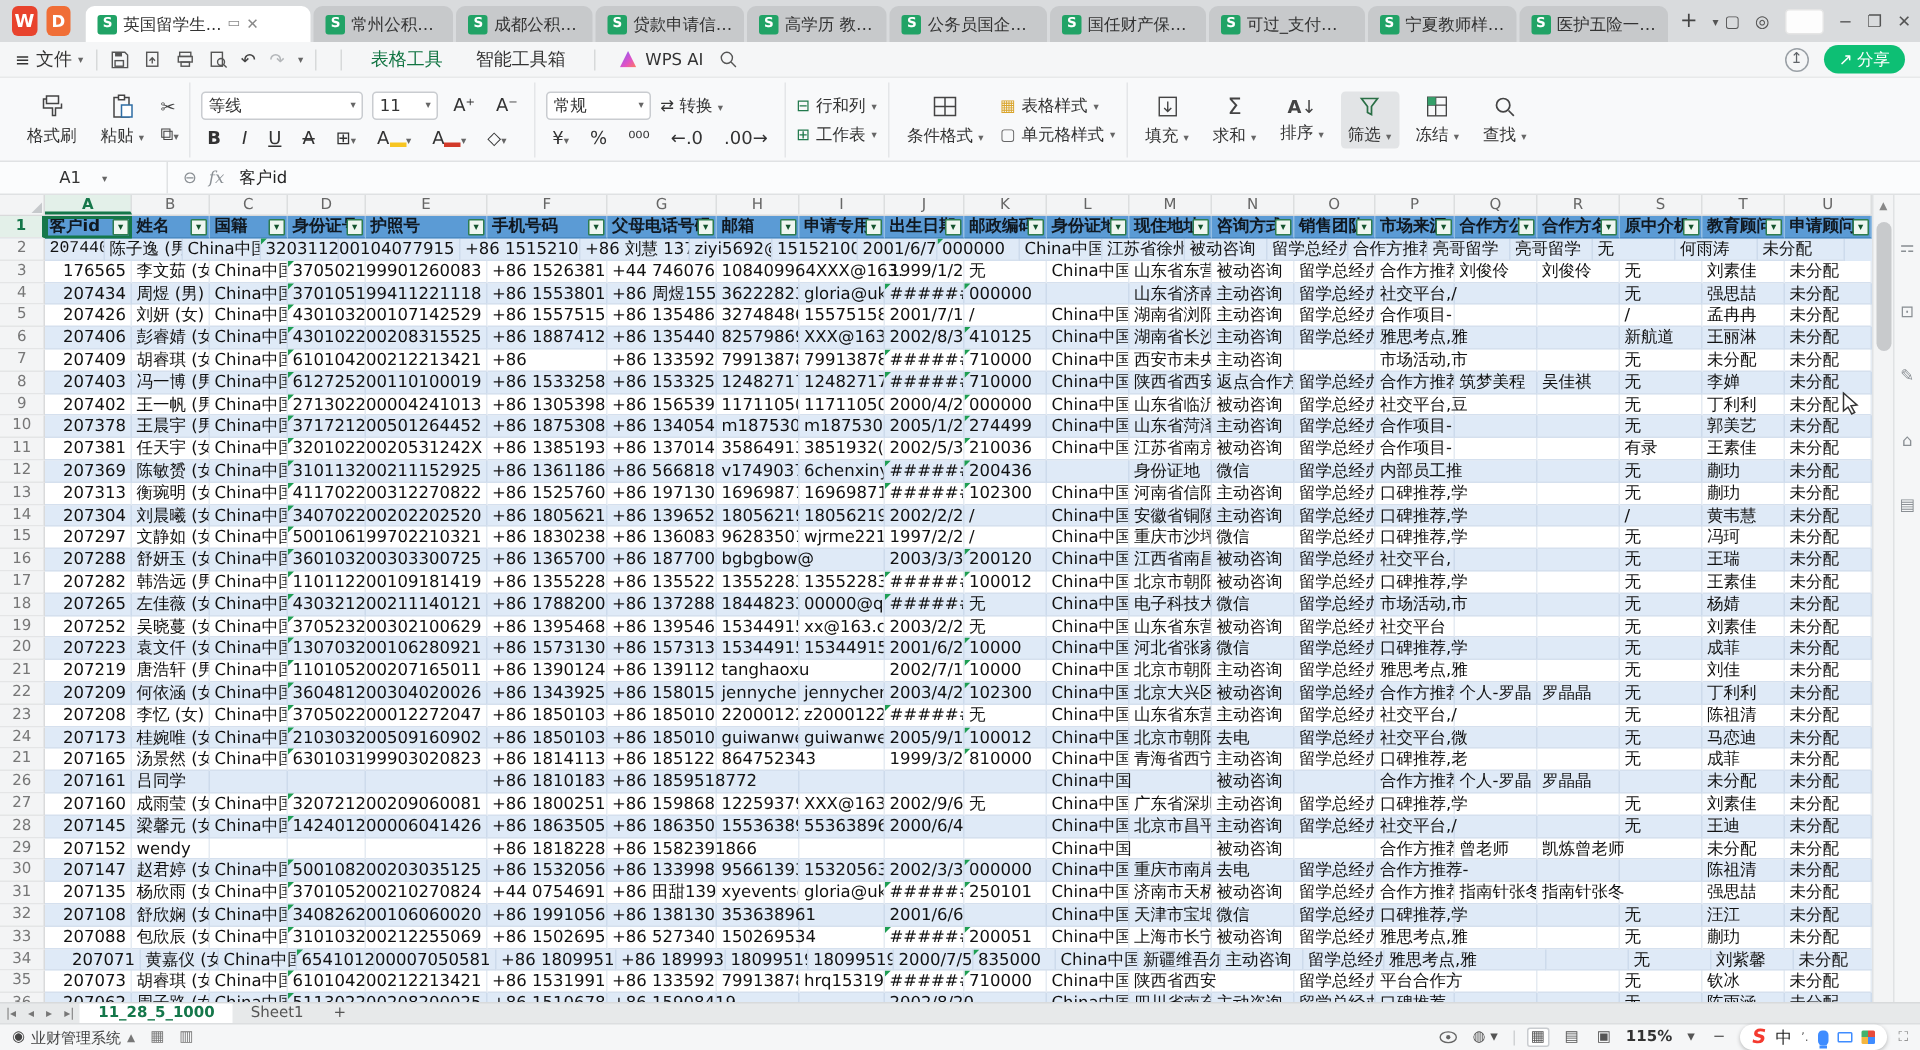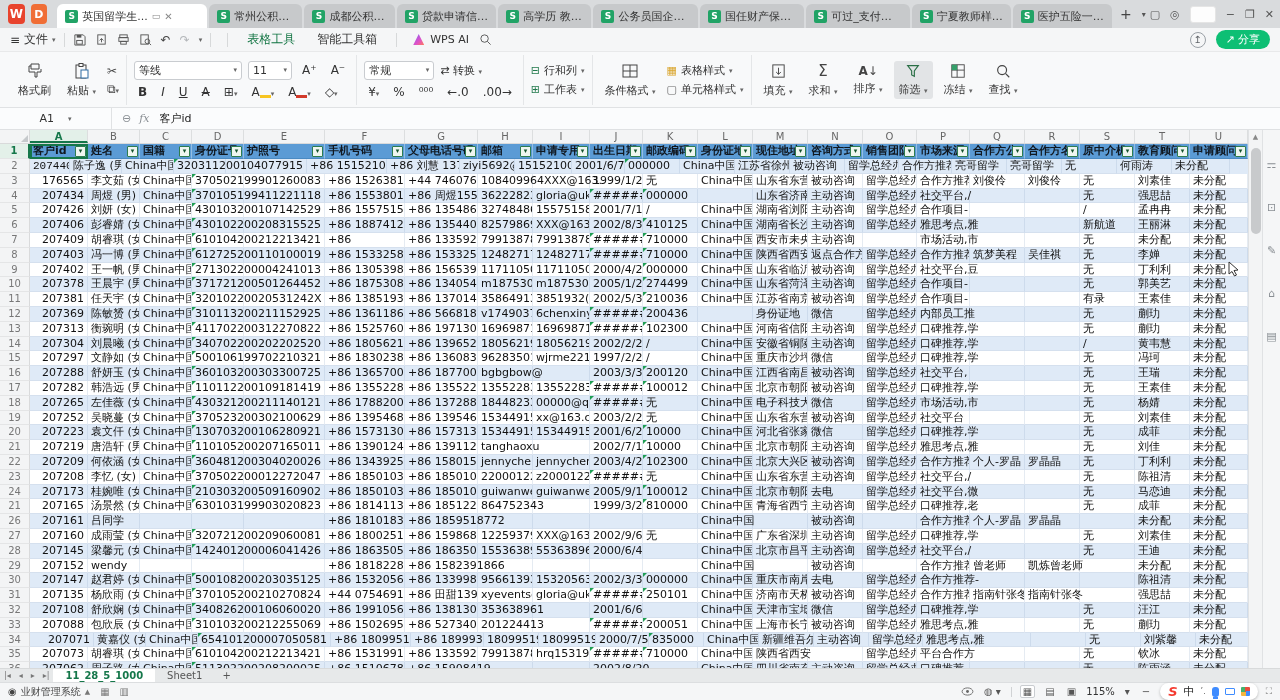--- a/index.html
+++ b/index.html
@@ -103,21 +103,21 @@
   .stab.active { background:#fff; color:#15774a; font-weight:bold; }
   .addsheet { padding:0 8px; color:#555; cursor:pointer; }
 
   
   #statusbar { height:18px; background:#f5f6f7; border-top:1px solid #dcdee0; display:flex; align-items:center; padding:0 8px; flex:none; font-size:10px; color:#444; }
   #sys-entry { display:flex; align-items:center; gap:4px; cursor:pointer; }
   .sbicon { color:#777; font-size:10px; margin-left:10px; cursor:pointer; }
   #sb-right { margin-left:auto; display:flex; align-items:center; gap:8px; }
   .viewbtn { font-size:10px; color:#555; padding:0 2px; cursor:pointer; }
   .viewbtn.on { background:#fff; border:1px solid #c9ccd0; border-radius:2px; }
-  #zoom-level { color:#333; }
+  #zoom-level { color:#333;font-weight:bold; }
   #sogou { height:17px; background:#fff; border-radius:9px; box-shadow:0 1px 3px rgba(0,0,0,.25); display:flex; align-items:center; gap:6px; padding:0 8px; position:relative; z-index:5; }
   #sogou .slogo { color:#f43a2f; font-weight:bold; font-size:13px; font-style:italic; }
   #sogou .zh { color:#222; font-size:11px; }
   #sogou .small { font-size:8px; color:#666; }
   .micdot { width:7px; height:10px; background:#3f8cff; border-radius:3px; position:relative; }
   .micdot::after { content:""; position:absolute; left:1px; bottom:-2px; width:5px; height:2px; background:#3f8cff; }
   .kbd { width:10px; height:7px; border:1px solid #3f8cff; border-radius:1px; }
   .sgrid { width:9px; height:9px; background:conic-gradient(#e84b3c 0 25%,#3f8cff 0 50%,#f5b63f 0 75%,#43b26d 0); border-radius:1px; }
   .expand { color:#777; font-size:9px; }
 
@@ -1196,21 +1196,21 @@
           </div>
           <div class="grow">
             <div class="gut">33</div>
             <div class="c rt" style="width: 58px;"><span>207088</span></div>
             <div class="c" style="width: 52px;"><span>包欣辰 (女</span></div>
             <div class="c" style="width: 52px;"><span>China中国</span></div>
             <div class="c ov" style="width: 52px;"><span class="tri"></span><span>310103200212255069</span></div>
             <div class="c" style="width: 81px;"><span></span></div>
             <div class="c" style="width: 80px;"><span>+86 15026953</span></div>
             <div class="c" style="width: 73px;"><span>+86 52734062</span></div>
-            <div class="c ov" style="width: 55px;"><span>201224413</span></div>
+            <div class="c ov" style="width: 55px;"><span>150269534</span></div>
             <div class="c" style="width: 57px;"><span></span></div>
             <div class="c rt" style="width: 53px;"><span class="tri"></span><span>########</span></div>
             <div class="c" style="width: 55px;"><span class="tri"></span><span>200051</span></div>
             <div class="c" style="width: 55px;"><span>China中国</span></div>
             <div class="c" style="width: 55px;"><span>上海市长宁</span></div>
             <div class="c" style="width: 55px;"><span>被动咨询</span></div>
             <div class="c" style="width: 54px;"><span>留学总经办</span></div>
             <div class="c ov" style="width: 53px;"><span>雅思考点,雅</span></div>
             <div class="c" style="width: 55px;"><span></span></div>
             <div class="c" style="width: 55px;"><span></span></div>

